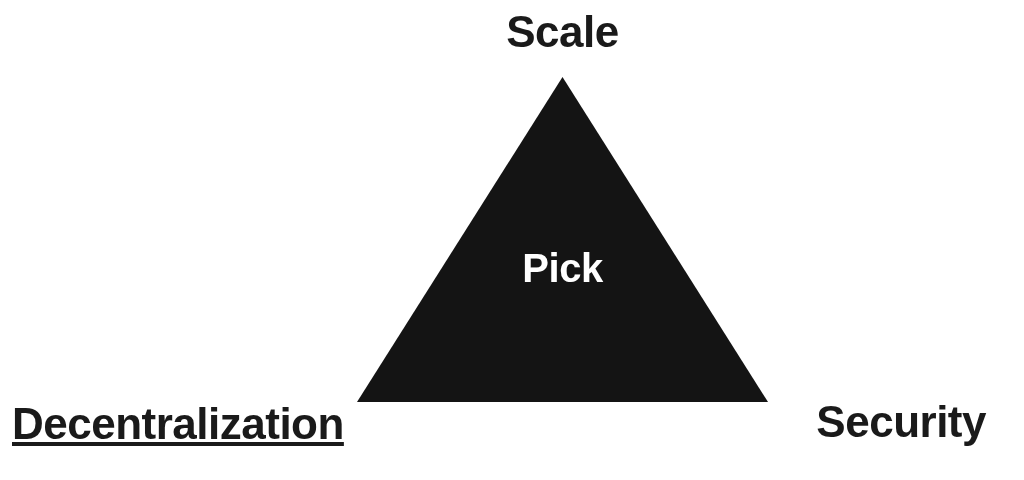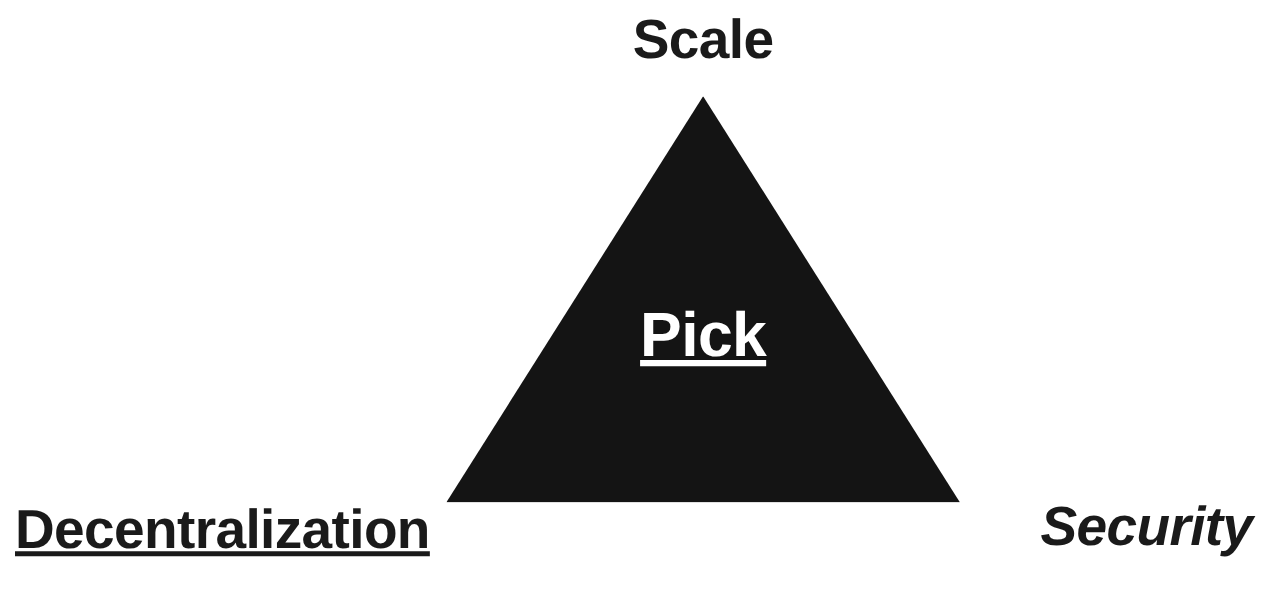--- a/index.html
+++ b/index.html
@@ -39,23 +39,22 @@
     top: 6px;
     width: 411px;
     text-align: center;
   }
   .label-bottom-left {
     left: 12px;
     top: 398px;
     text-decoration: underline;
   }
   .label-bottom-right {
-    right: 22px;
+    right: 38px;
     top: 396px;
-    font-style: italic;
   }
   .triangle {
     position: absolute;
     left: 357px;
     top: 77px;
     width: 411px;
     height: 325px;
     background: var(--triangle);
     clip-path: polygon(50% 0%, 0% 100%, 100% 100%);
   }
@@ -69,24 +68,23 @@
     padding-top: 58px;
     display: flex;
     flex-direction: column;
     align-items: center;
     justify-content: center;
     text-align: center;
   }
   .triangle-text .line {
     color: var(--center-text);
     font-weight: 700;
-    font-size: 50px;
+    font-size: 40px;
     line-height: 53px;
     letter-spacing: -0.5px;
-    text-decoration: underline;
   }
 </style>
 </head>
 <body>
 
 <div class="stage">
 
   <div class="corner-label label-top">Scale</div>
 
   <div class="triangle"></div>

